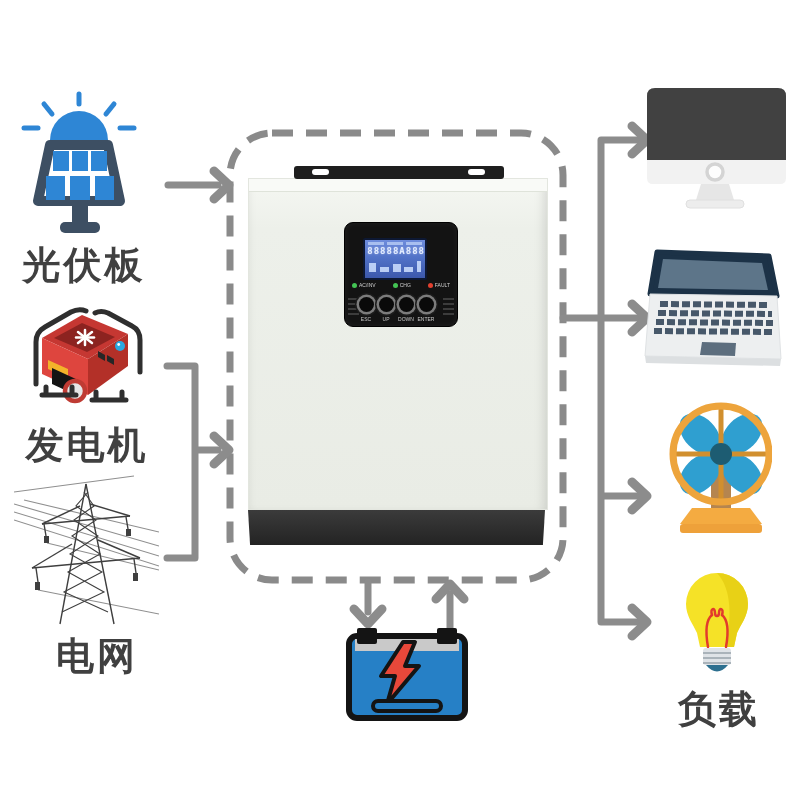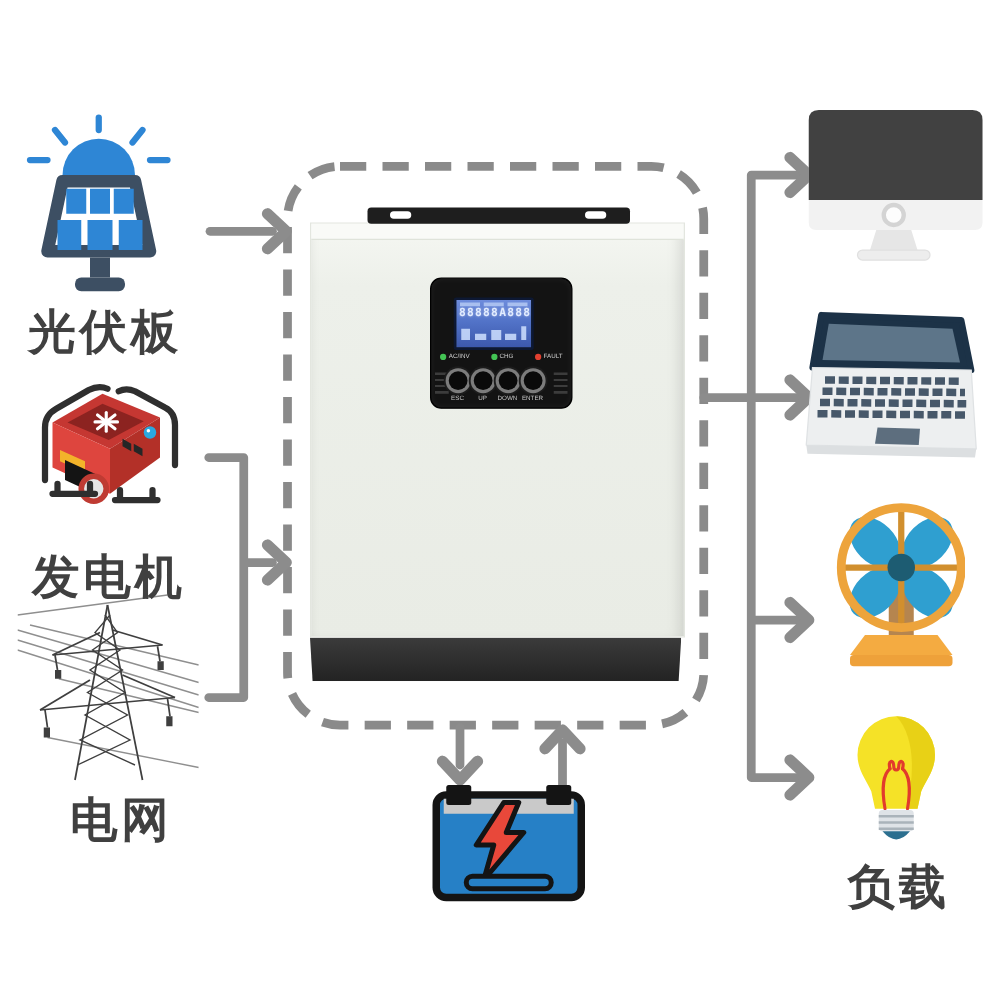--- a/index.html
+++ b/index.html
@@ -273,17 +273,17 @@
       <div class="pbtn" style="left:53.5px;top:7px"></div>
       <div class="pbtn" style="left:73.5px;top:7px"></div>
       <div class="pbtn-label" style="left:10px;top:26px">ESC</div>
       <div class="pbtn-label" style="left:30px;top:26px">UP</div>
       <div class="pbtn-label" style="left:50px;top:26px">DOWN</div>
       <div class="pbtn-label" style="left:70px;top:26px">ENTER</div>
     </div>
   </div>
 
   <div class="label" style="left:84px;top:240px">光伏板</div>
-  <div class="label" style="left:87px;top:436px">发电机</div>
+  <div class="label" style="left:87px;top:420px">发电机</div>
   <div class="label" style="left:97px;top:631px">电网</div>
   <div class="label" style="left:719px;top:684px">负载</div>
 
 </div>
 
 </body></html>

